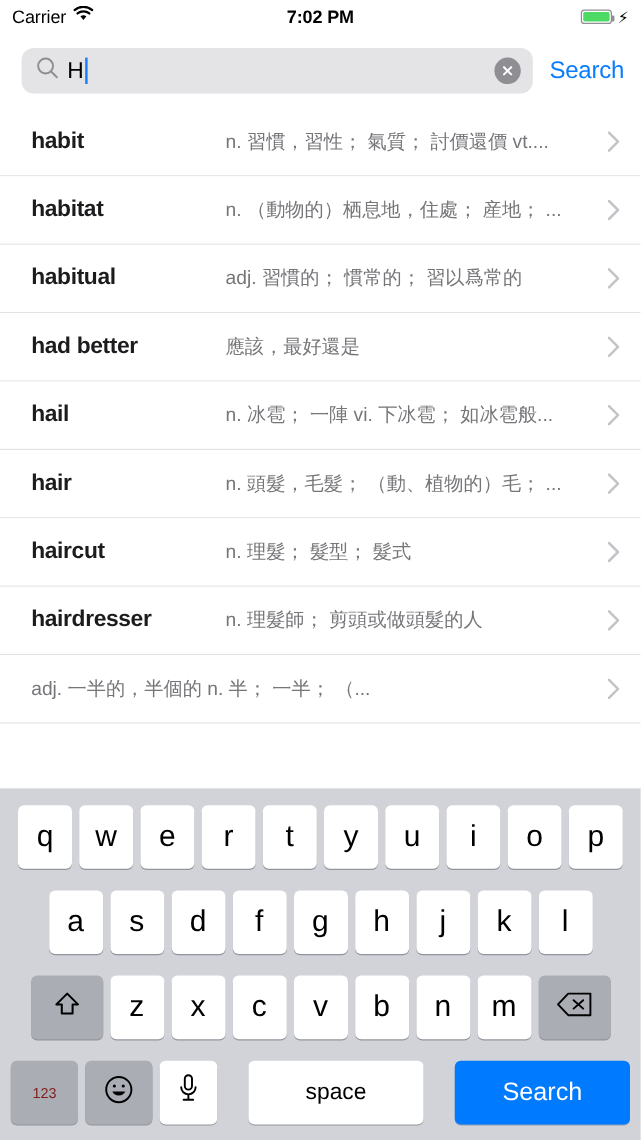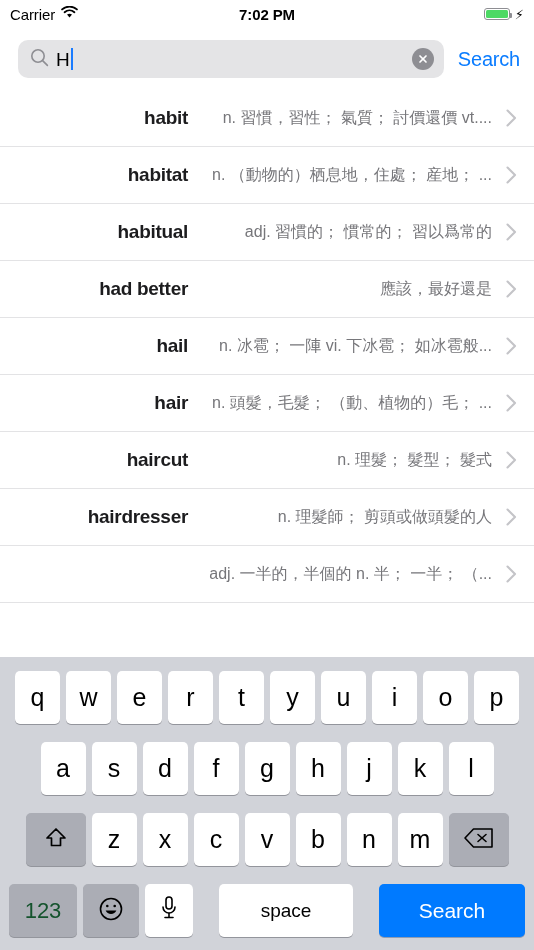--- a/index.html
+++ b/index.html
@@ -77,21 +77,20 @@
   
   .list {
     position:absolute; top:90px; left:0; right:0; bottom:293px;
     background:#fff; overflow:hidden;
   }
   .row {
     height:57px; display:flex; align-items:center;
     border-bottom:1px solid #e3e3e5;
     padding:0 12px 0 26px;
     background:#fff;
-    text-align:right;
   }
   .row-word {
     font-size:19px; font-weight:700; color:#1c1c1e;
     width:162px; flex:0 0 auto; letter-spacing:-0.3px;
   }
   .row-def {
     flex:1; font-size:16px; color:#76767a;
     white-space:nowrap; overflow:hidden; text-overflow:clip;
     padding-right:8px;
   }
@@ -121,21 +120,21 @@
   .key-mod {
     background:#abadb5; border-radius:5px; height:53px;
     display:flex; align-items:center; justify-content:center;
     box-shadow:0 1px 0 rgba(136,138,145,0.85);
     margin:0 3px;
   }
   .key-shift { width:60px; }
   .key-delete { width:60px; }
   .row3 { padding:0 6px; }
   .row4 { padding:0 6px; }
-  .key-123 { width:68px; font-size:22px; color:#14532d; }
+  .key-123 { width:56px; font-size:12px; color:#7f1d1d; }
   .key-emoji { width:56px; }
   .key-mic { width:48px; }
   .key-space { flex:1; font-size:19px; margin:0 23px; }
   .key-search {
     width:146px; background:#007aff; color:#fff; font-size:21px;
     border-radius:5px; height:53px; display:flex;
     align-items:center; justify-content:center;
     box-shadow:0 1px 0 rgba(100,120,150,0.6); margin:0 3px;
   }
 </style>

